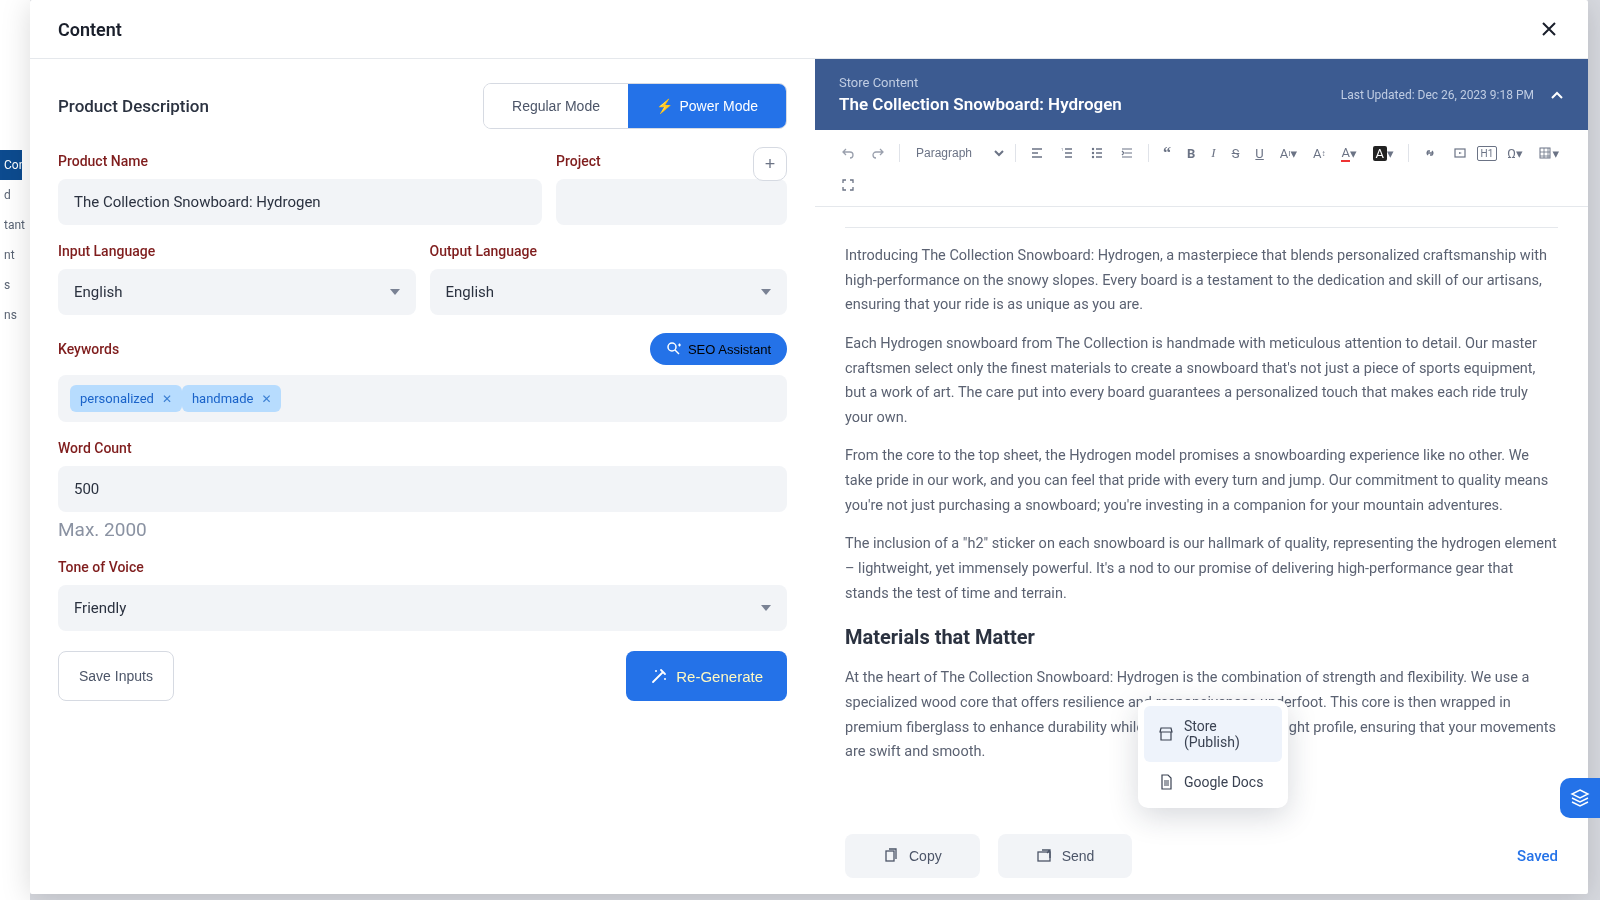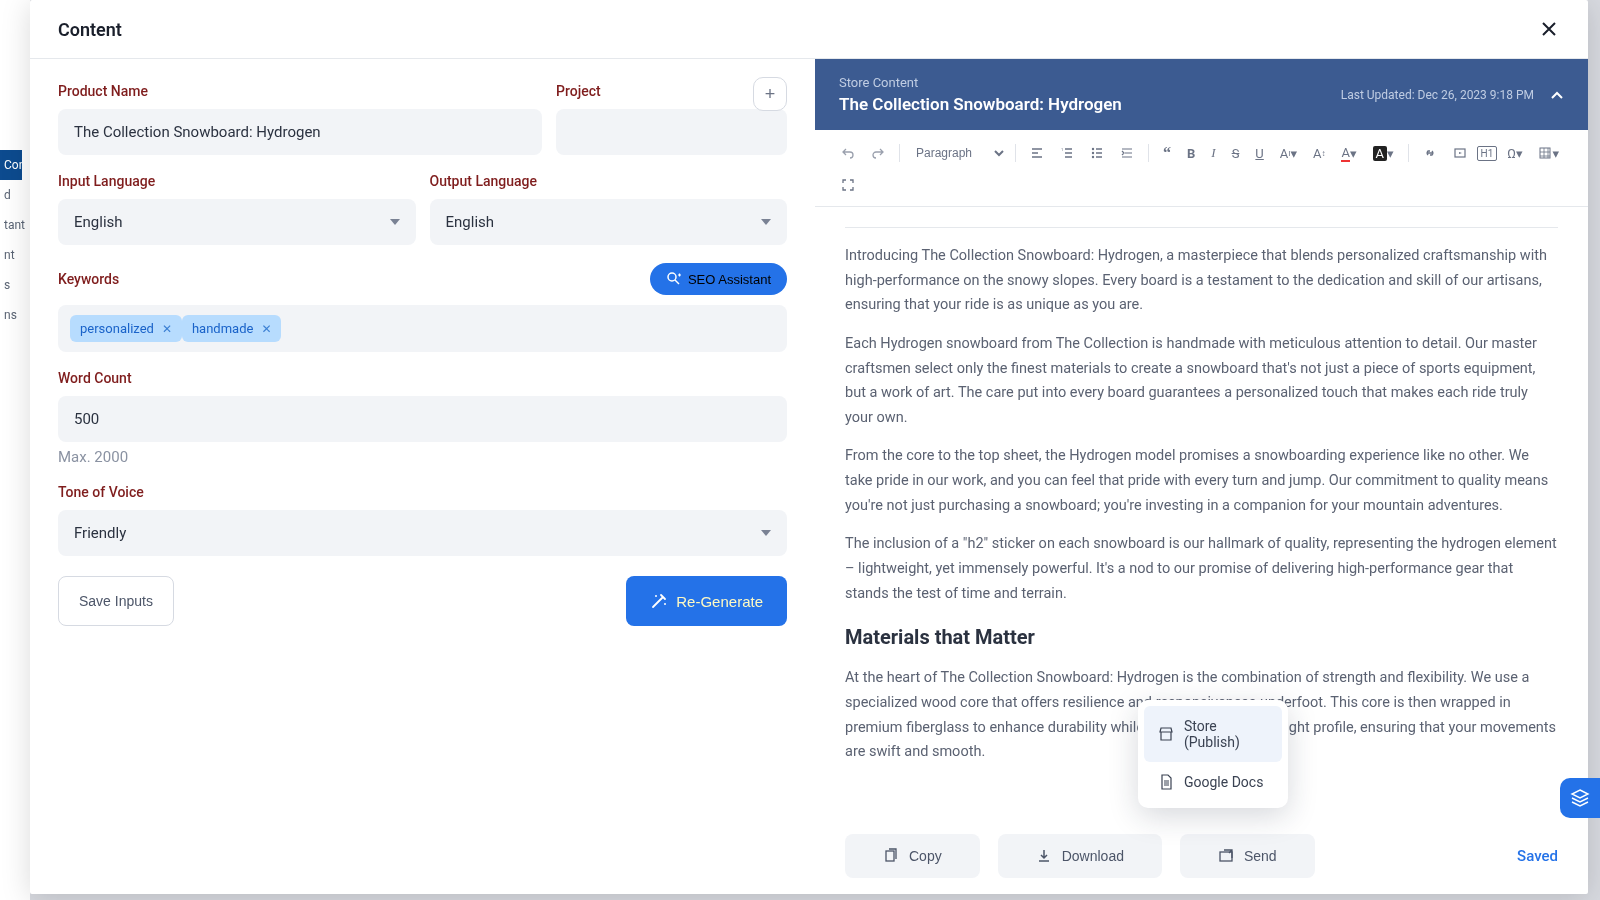--- a/index.html
+++ b/index.html
@@ -89,21 +89,21 @@
 .seo-icon { display: inline-block; }
 .tags-container {
   background: #f2f4f7; border-radius: 8px; padding: 10px 12px; display: flex; 
   margin-bottom: 18px;
 }
 .tag {
   background: #b7dcfe; color: #1a63c9; border-radius: 6px; padding: 6px 10px;
   font-size: 13px; display: flex; align-items: center; gap: 8px;
 }
 .tag-x { cursor: pointer; color: #3a7fd3; font-size: 12px; }
-.hint { font-size: 15px; color: #8a92a2; margin-top: 6px; }
+.hint { font-size: 19px; color: #8a92a2; margin-top: 6px; }
 .char-count { text-align: right; font-size: 13px; color: #8a92a2; margin-top: 6px; }
 .left-footer {
   display: flex; justify-content: space-between; margin-top: 20px;
 }
 .outline-btn {
   border: 1px solid #d6dae2; background: #fff; border-radius: 8px;
   padding: 16px 20px; font-size: 14px; color: #4c5568; cursor: pointer;
 }
 .primary-btn {
   background: #2472e8; color: #fef9c3; border: none; border-radius: 8px;
@@ -184,20 +184,30 @@
     <div class="close-btn">
       <svg width="14" height="14" viewBox="0 0 14 14">
           <path d="M1 1 L13 13 M13 1 L1 13" stroke="#1a1f2b" stroke-width="2" fill="none"></path>
         </svg>
     </div>
   </div>
 
   <div class="modal-body">
 
     <div class="left-panel">
+      <div class="left-head">
+        <div class="section-title">Product Description</div>
+        <div class="mode-toggle">
+          <button>Regular Mode</button>
+          <button class="active">
+            <span class="bolt">⚡</span>
+            <span>Power Mode</span>
+          </button>
+        </div>
+      </div>
 
       <div class="form-row">
         <div class="form-group" style="flex:1.4">
           <label class="form-label">Product Name</label>
           <input class="form-input" value="The Collection Snowboard: Hydrogen" style="">
         </div>
         <div class="form-group project-wrap" style="flex:0.45">
           <label class="form-label">Project</label>
           <input class="form-input" style="">
           <button class="add-btn">+</button>
@@ -375,28 +385,20 @@
 
       <div class="bottom-actions">
         <button class="action-btn">
           <span>
               <svg width="16" height="16" viewBox="0 0 16 16">
                 <rect x="3" y="3" width="8" height="10" stroke="#4c5568" fill="none" stroke-width="1.3"></rect>
                 <path d="M6 1 H13 V11" stroke="#4c5568" fill="none" stroke-width="1.3"></path>
               </svg>
             </span>
           <span>Copy</span>
-        </button>
-        <button class="action-btn">
-          <span>
-              <svg width="16" height="16" viewBox="0 0 16 16">
-                <path d="M8 2 V10 M5 7 L8 10 L11 7 M3 13 H13" stroke="#4c5568" fill="none" stroke-width="1.5"></path>
-              </svg>
-            </span>
-          <span>Download</span>
         </button>
         <button class="action-btn">
           <span>
               <svg width="16" height="16" viewBox="0 0 16 16">
                 <rect x="2" y="4" width="12" height="9" stroke="#4c5568" fill="none" stroke-width="1.3"></rect>
                 <path d="M6 2 L14 2 L14 10 M11 5 L14 2" stroke="#4c5568" fill="none" stroke-width="1.3"></path>
               </svg>
             </span>
           <span>Send</span>
         </button>

